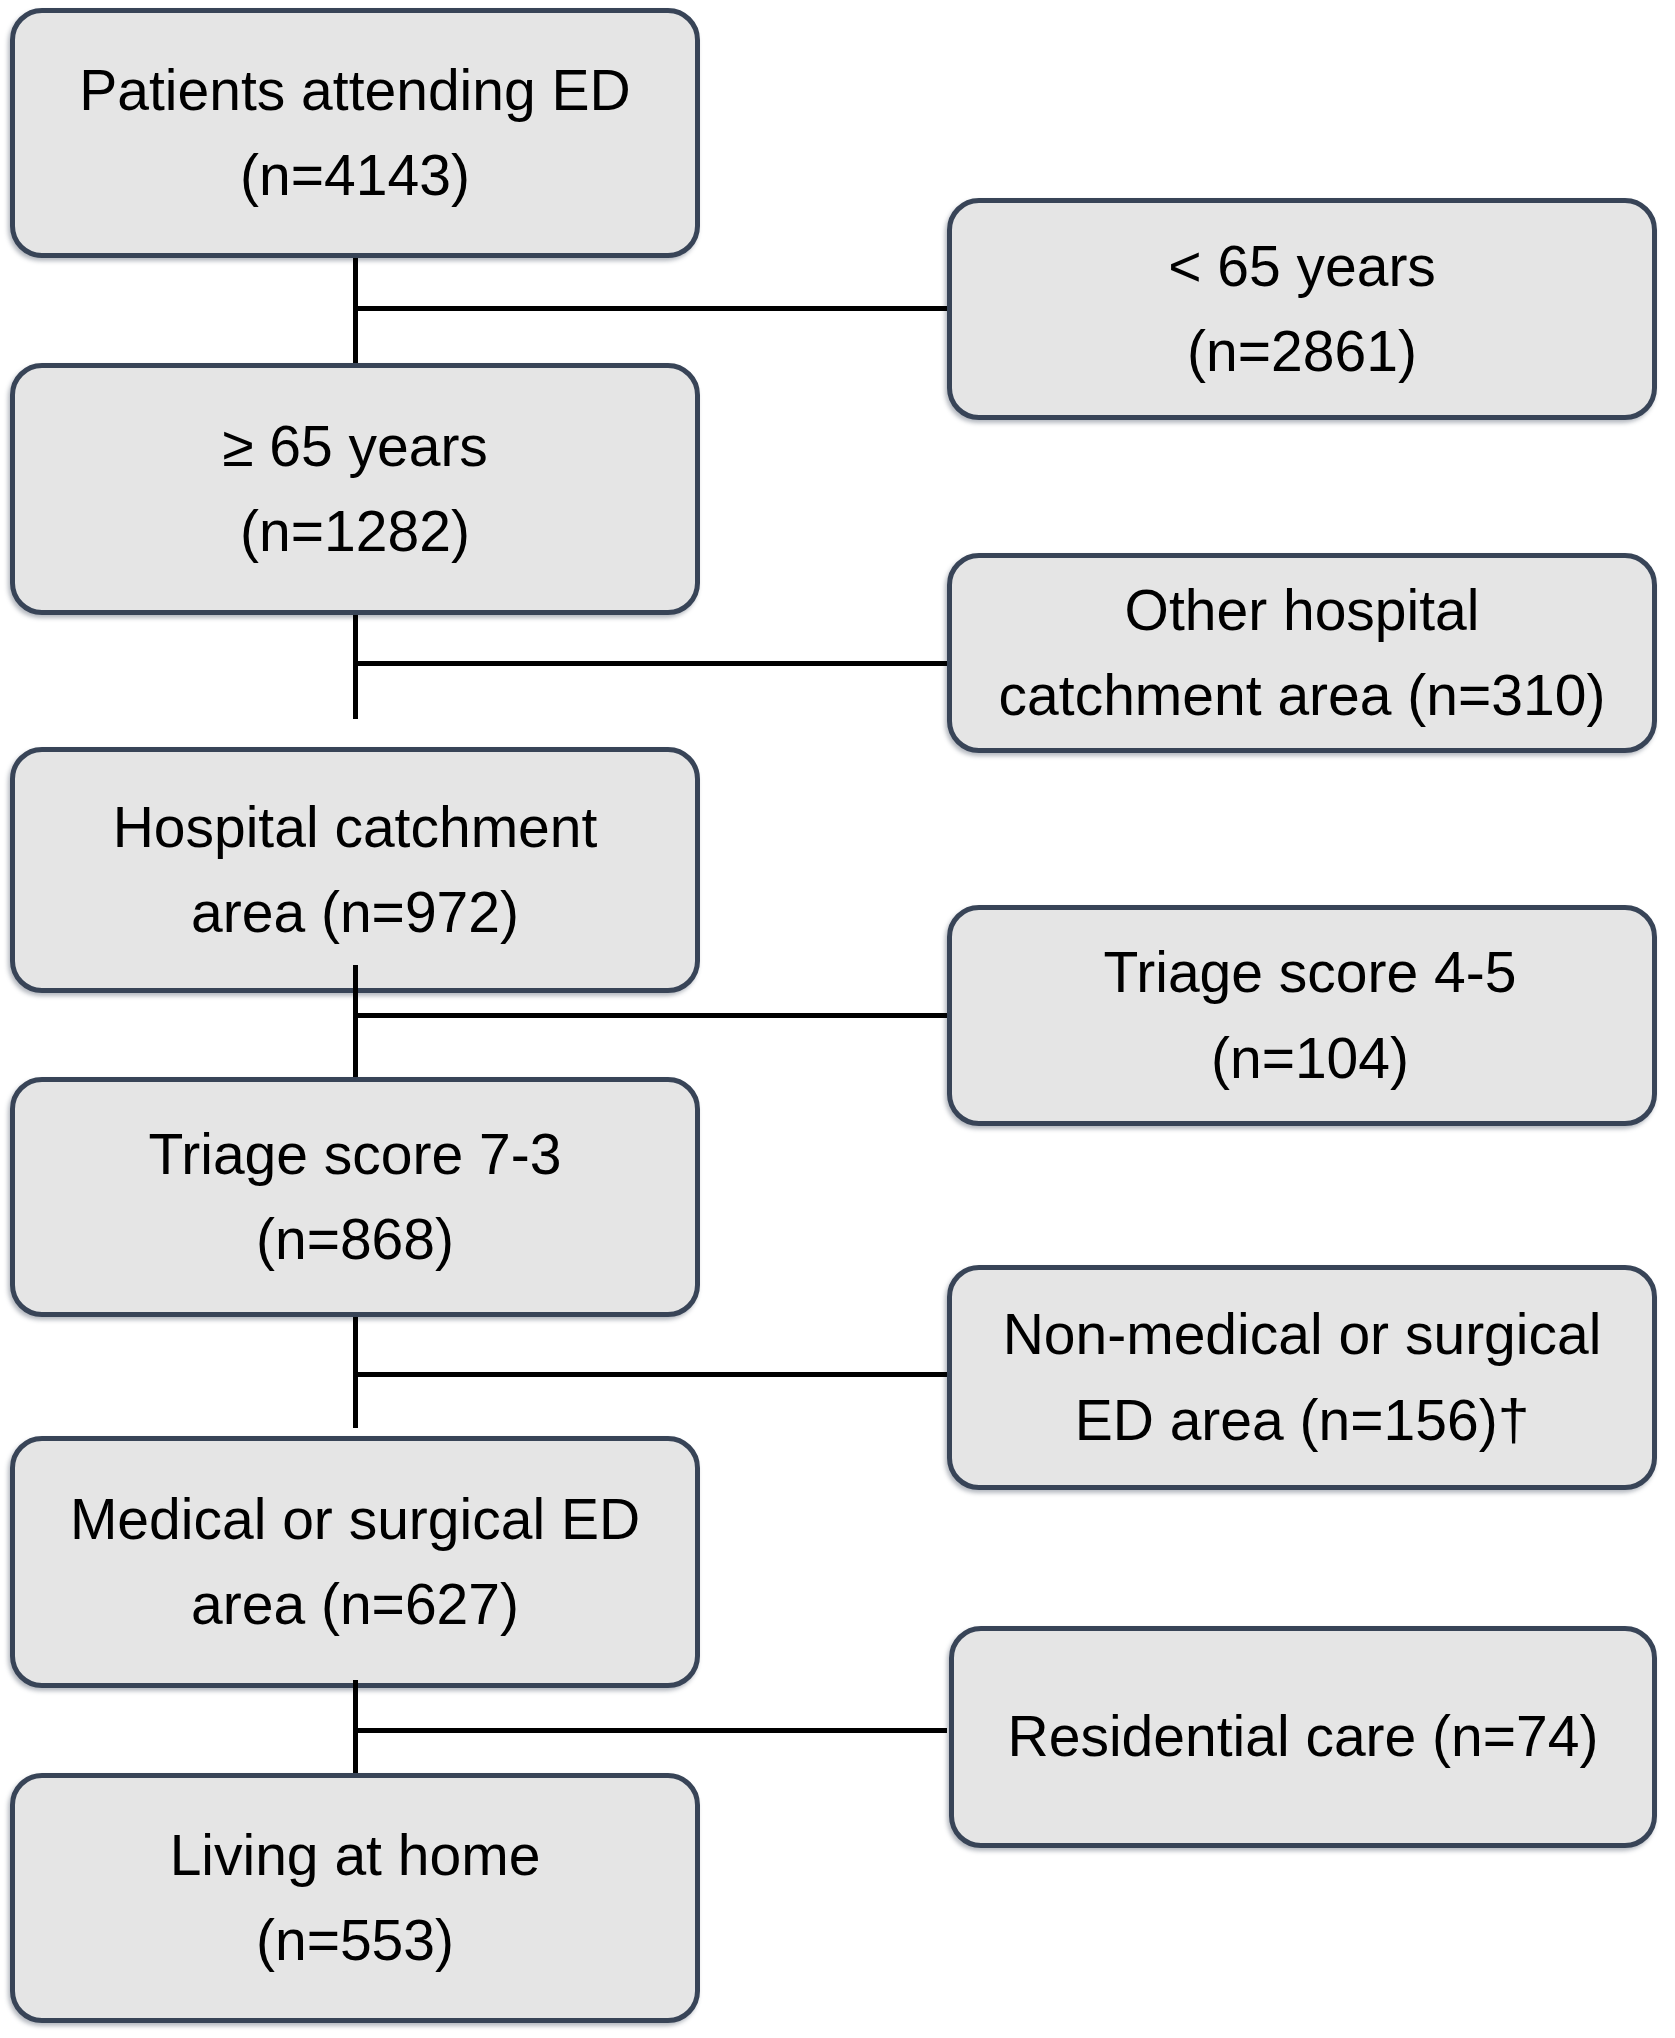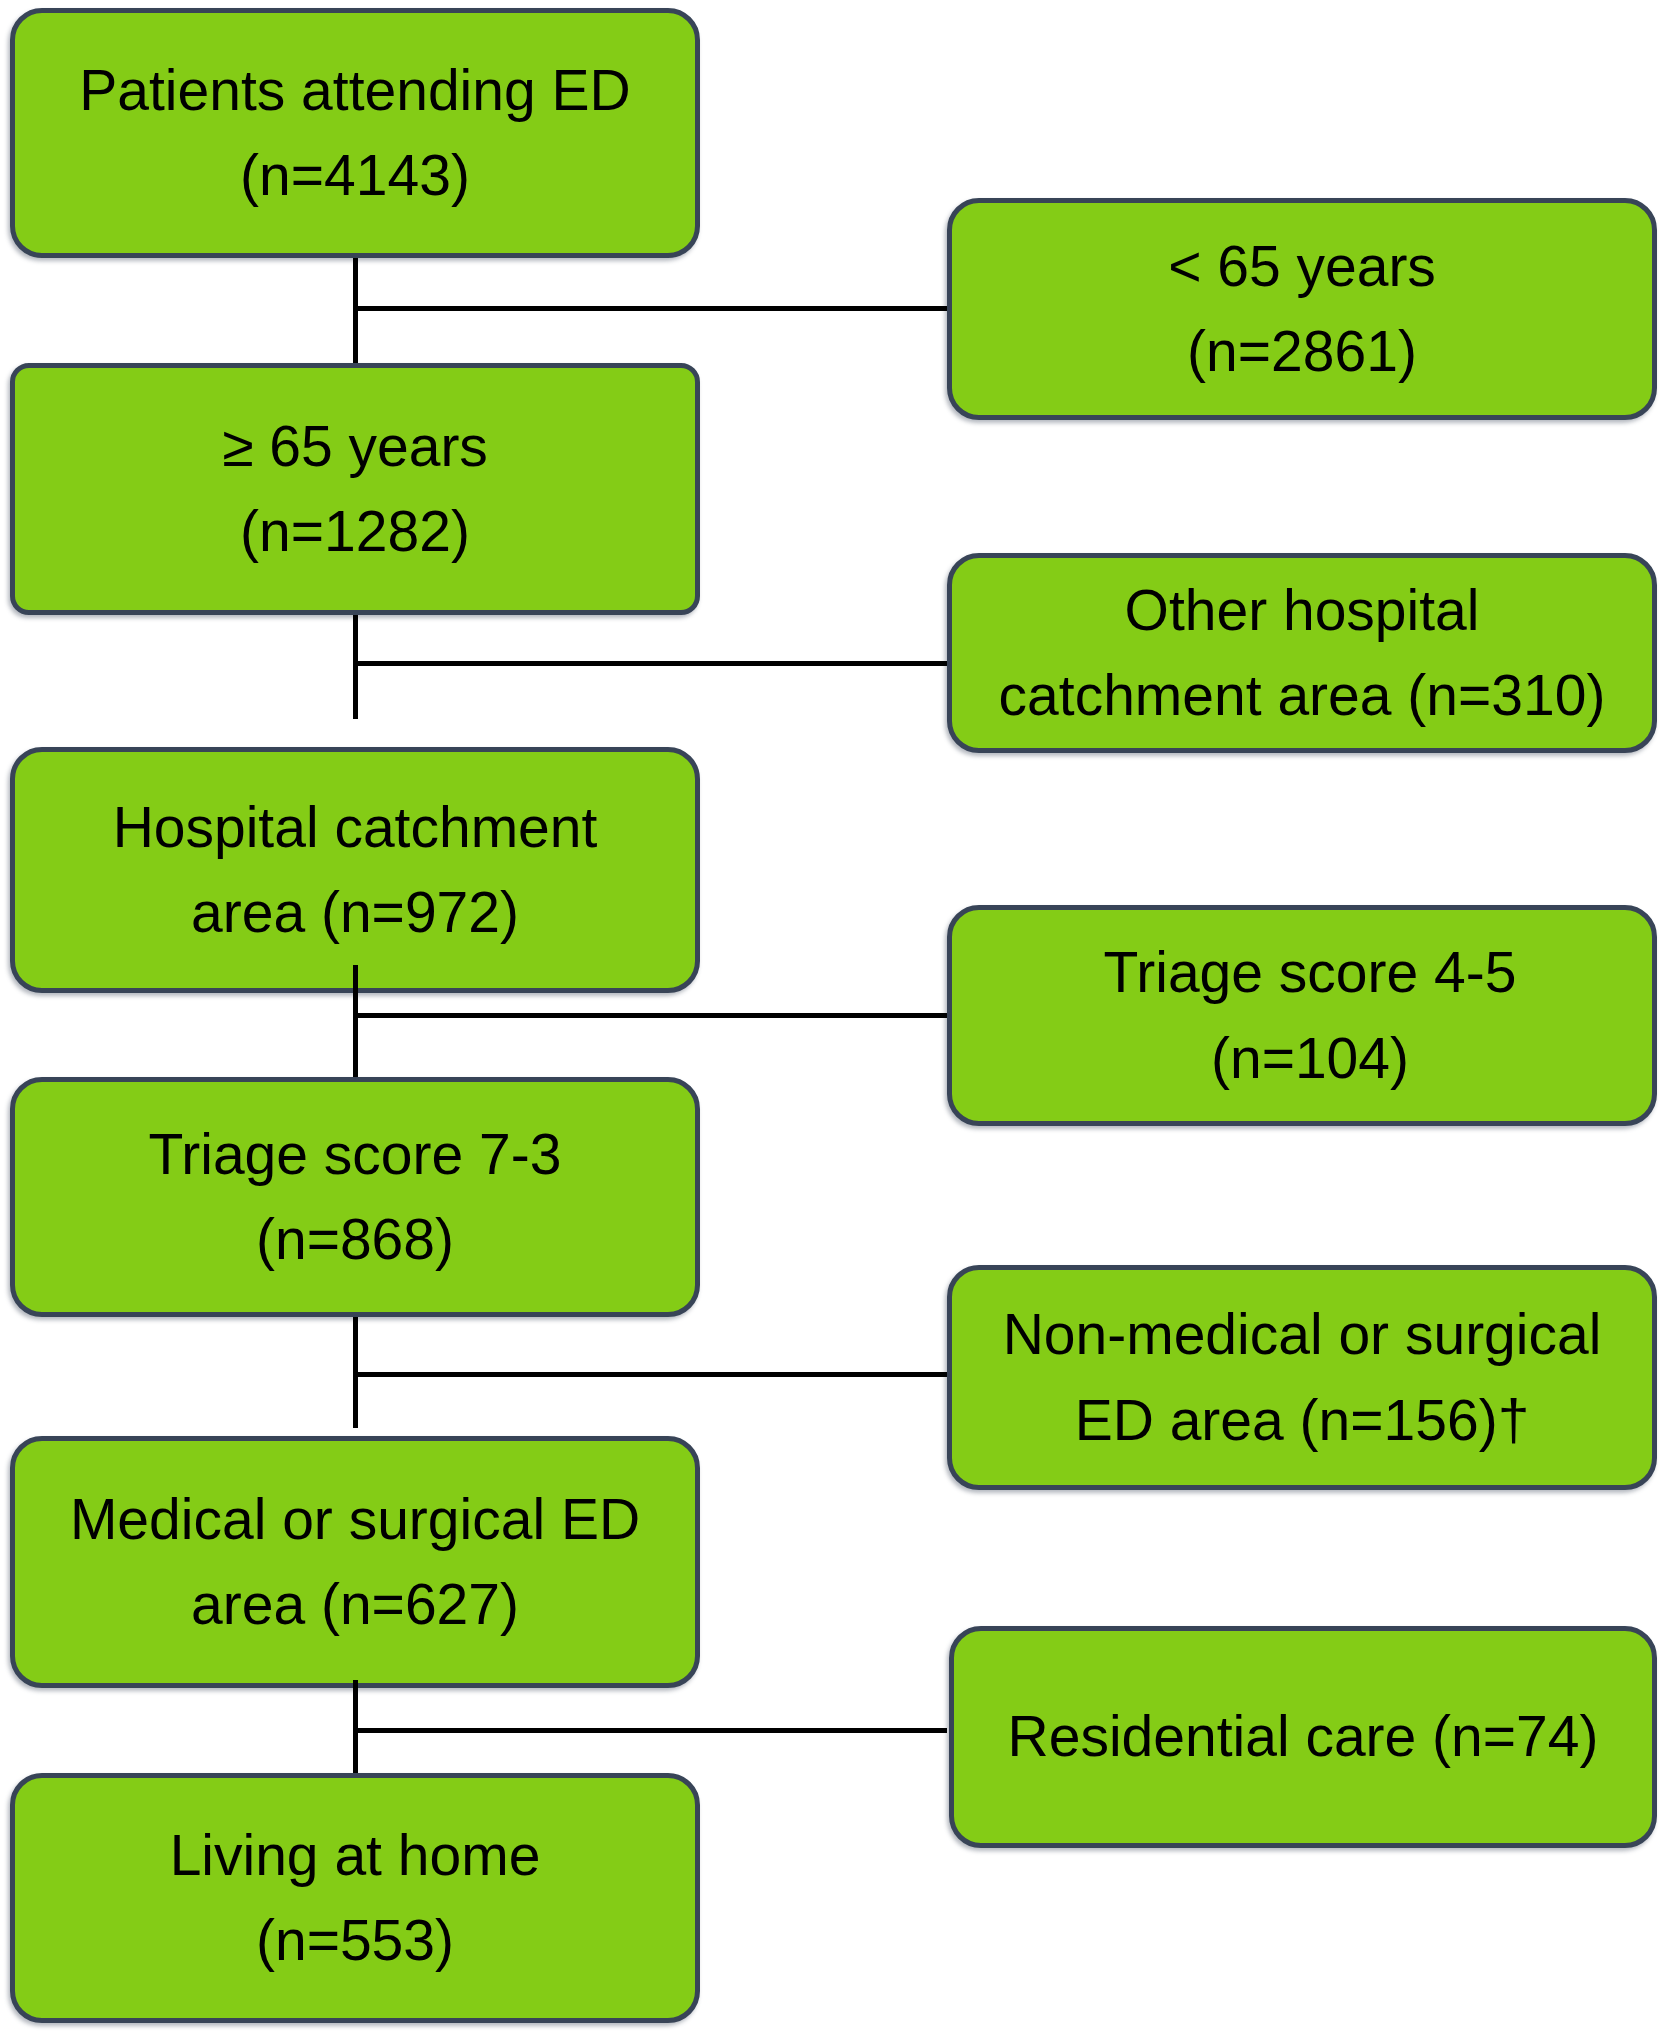--- a/index.html
+++ b/index.html
@@ -11,37 +11,37 @@
     position: relative;
     width: 1675px;
     height: 2038px;
     background: #ffffff;
     overflow: hidden;
     font-family: "Liberation Sans", sans-serif;
   }
   .box {
     position: absolute;
     box-sizing: border-box;
-    background: #84cc16;
+    background: #e5e5e5;
     border: 5px solid #384457;
     border-radius: 32px;
     display: flex;
     align-items: center;
     justify-content: center;
     text-align: center;
     white-space: pre-line;
     font-size: 57px;
     line-height: 1.5;
     color: #000000;
     padding: 0 12px;
     box-shadow: -2px 3px 4px rgba(90, 100, 115, 0.45);
   }
   
   .b-main-0 { left: 10px;  top: 8px;    width: 690px; height: 250px; }
-  .b-main-1 { left: 10px;  top: 363px;  width: 690px; height: 252px; border-radius: 19px; }
+  .b-main-1 { left: 10px;  top: 363px;  width: 690px; height: 252px; }
   .b-main-2 { left: 10px;  top: 719px;  width: 690px; height: 246px; margin-top: 28px; }
   .b-main-3 { left: 10px;  top: 1077px; width: 690px; height: 240px; }
   .b-main-4 { left: 10px;  top: 1428px; width: 690px; height: 252px; margin-top: 8px; }
   .b-main-5 { left: 10px;  top: 1773px; width: 690px; height: 250px; }
   
   .b-exc-0 { left: 947px; top: 198px;  width: 710px; height: 222px; }
   .b-exc-1 { left: 947px; top: 553px;  width: 710px; height: 200px; }
   .b-exc-2 { left: 947px; top: 905px;  width: 710px; height: 221px; padding-left: 28px; }
   .b-exc-3 { left: 947px; top: 1265px; width: 710px; height: 225px; }
   .b-exc-4 { left: 949px; top: 1626px; width: 708px; height: 222px; }

